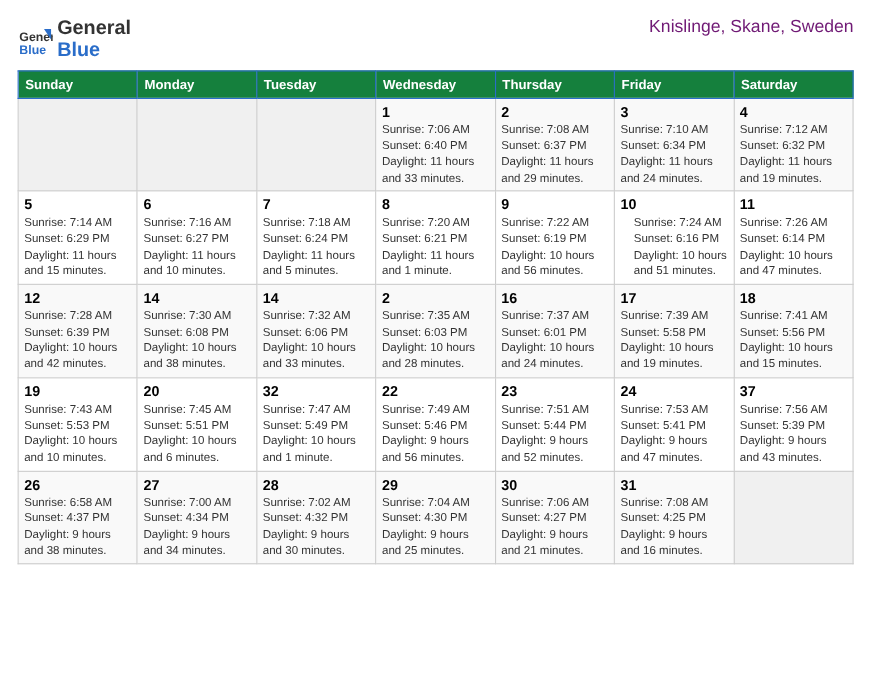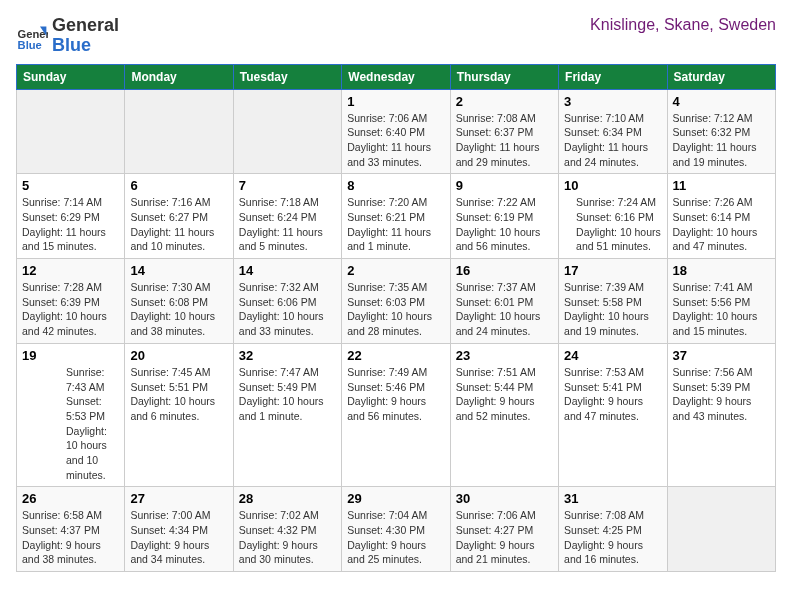--- a/index.html
+++ b/index.html
@@ -253,21 +253,21 @@
           <span class="day-number">18</span>
           <div class="day-info" style="white-space: pre-line;">Sunrise: 7:41 AM
 Sunset: 5:56 PM
 Daylight: 10 hours
 and 15 minutes.</div>
         </td>
       </tr>
       <tr>
         <td>
           <span class="day-number">19</span>
-          <div class="day-info" style="white-space: pre-line; margin-left: 44px;">Sunrise: 7:43 AM
+          <div class="day-info" style="white-space: pre-line;">Sunrise: 7:43 AM
 Sunset: 5:53 PM
 Daylight: 10 hours
 and 10 minutes.</div>
         </td>
         <td>
           <span class="day-number">20</span>
           <div class="day-info" style="white-space: pre-line;">Sunrise: 7:45 AM
 Sunset: 5:51 PM
 Daylight: 10 hours
 and 6 minutes.</div>

